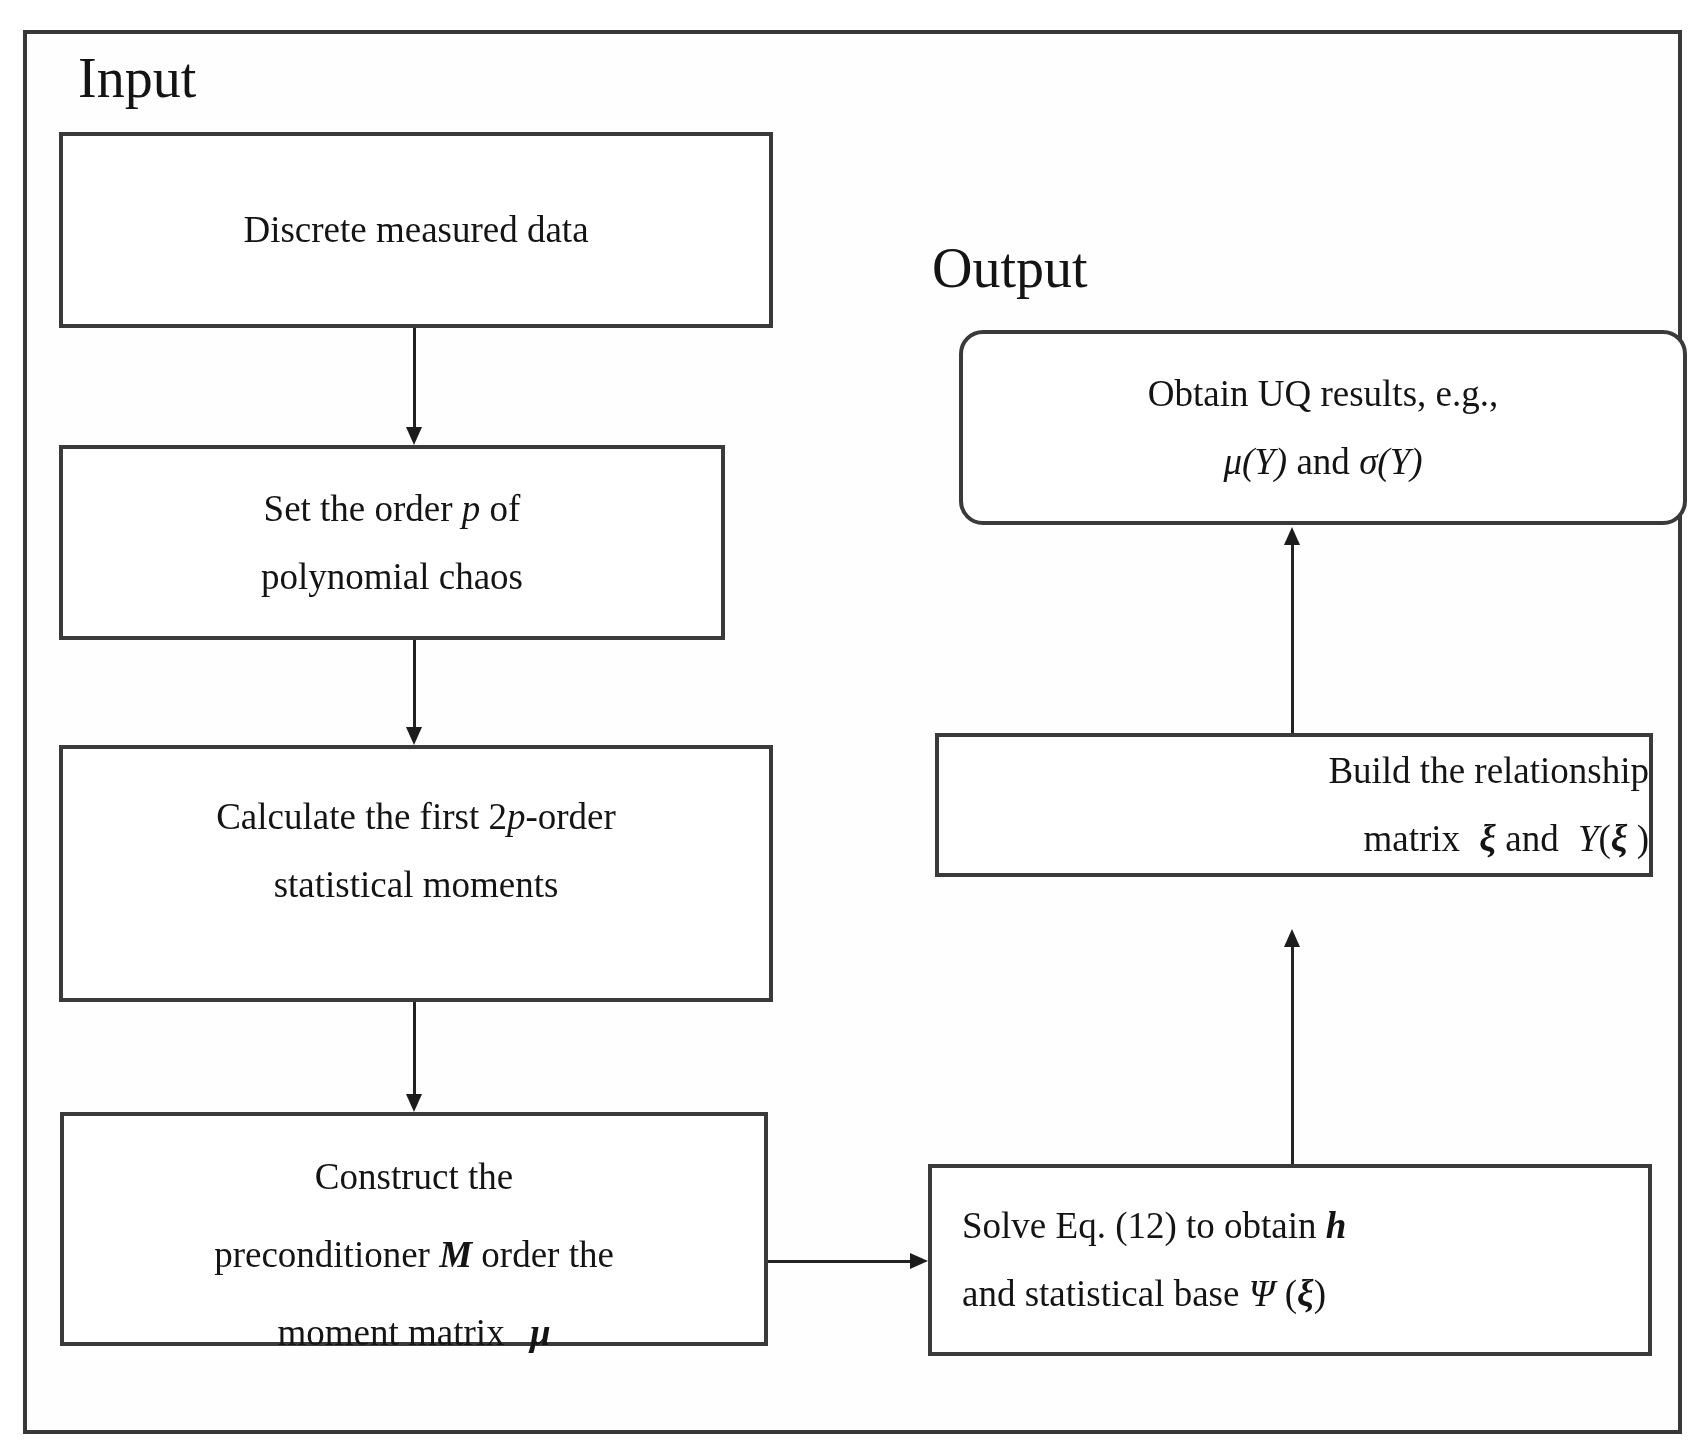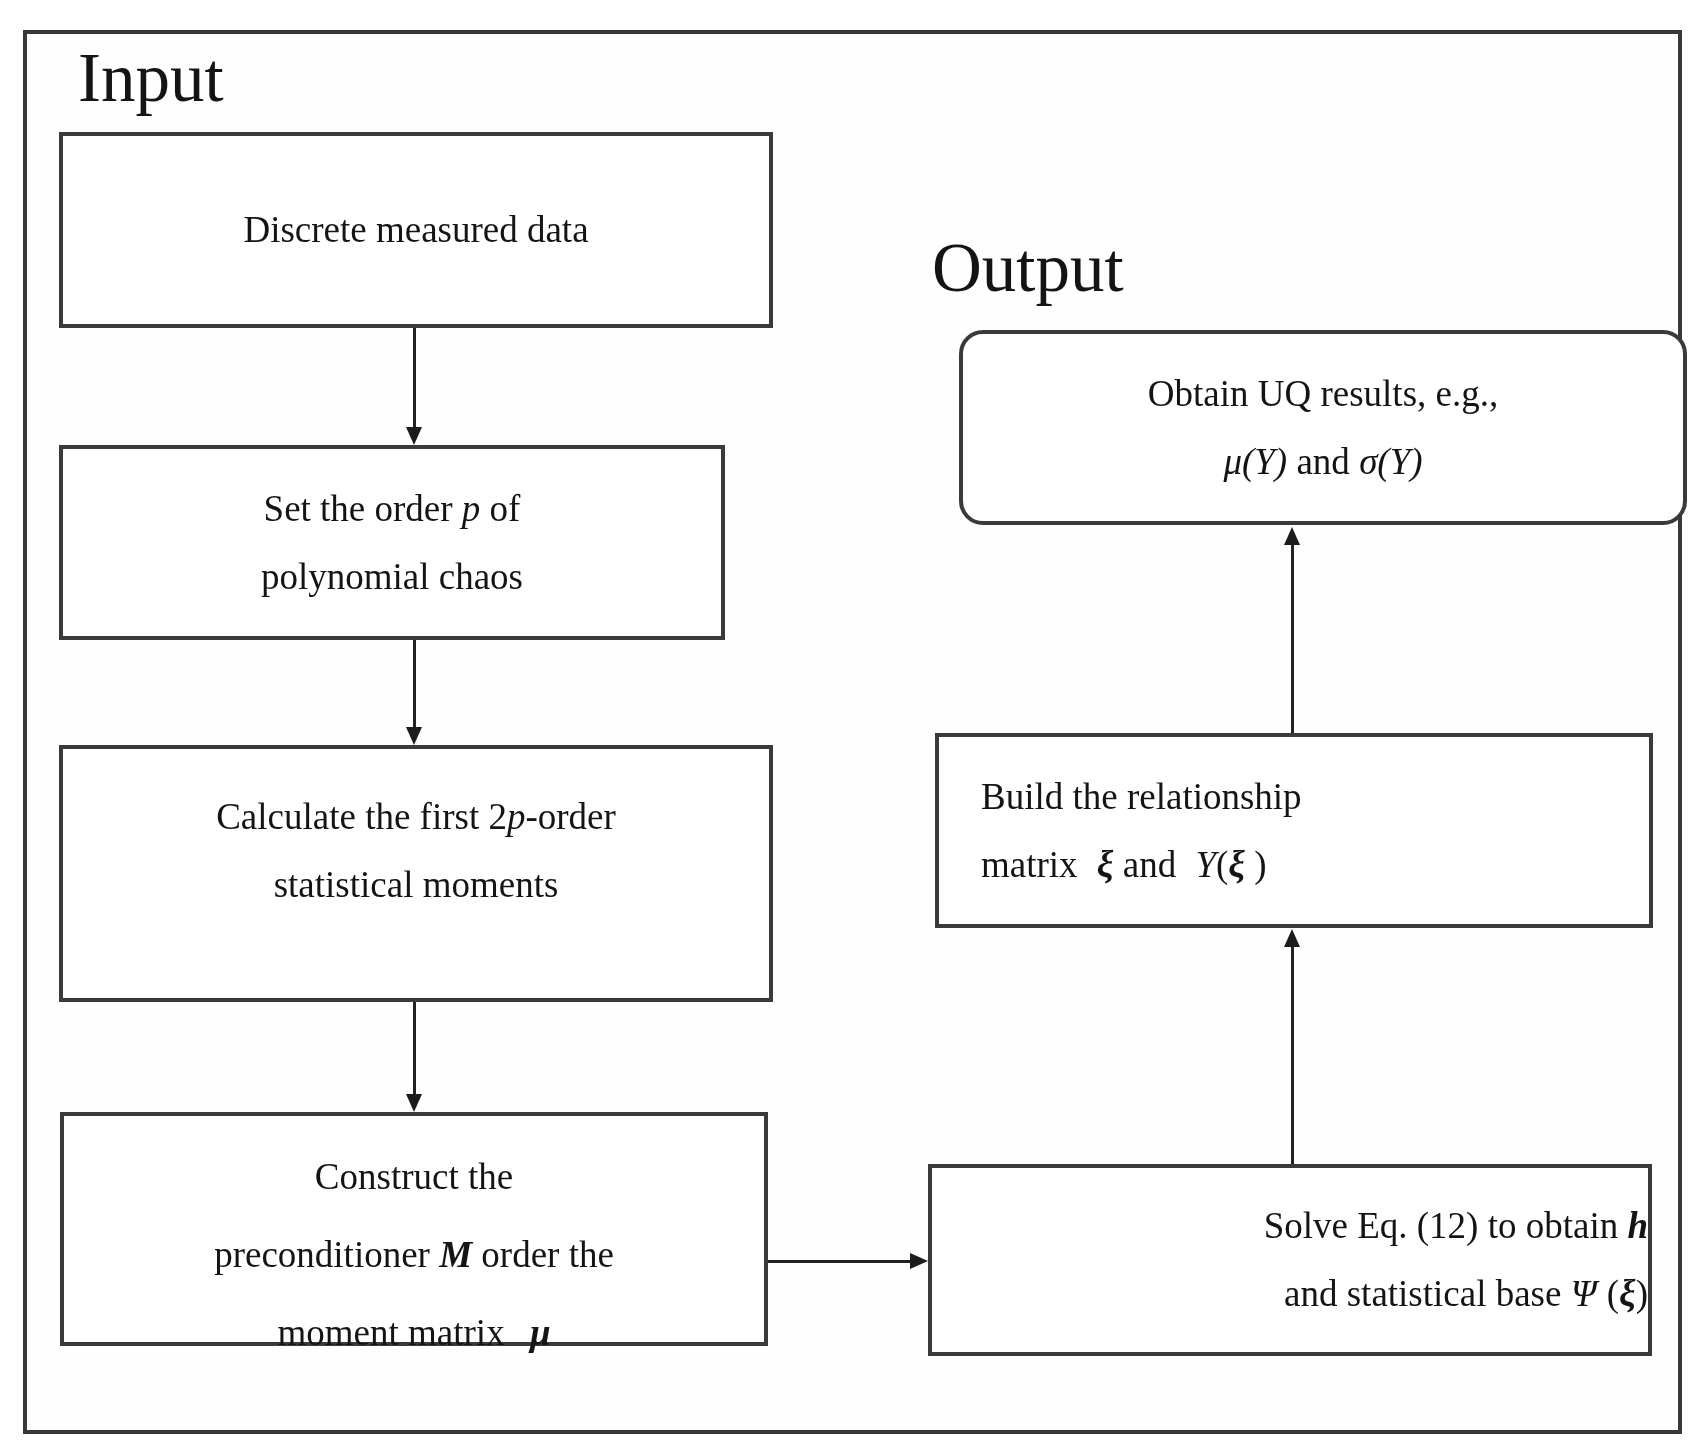--- a/index.html
+++ b/index.html
@@ -20,21 +20,21 @@
     position: absolute;
     left: 23px;
     top: 30px;
     width: 1651px;
     height: 1396px;
     border: 4px solid #383838;
     background: #fefefe;
   }
   .flow-label {
     position: absolute;
-    font-size: 69px;
+    font-size: 56px;
     line-height: 60px;
     color: #141414;
     white-space: nowrap;
   }
   #input-label  { left: 78px;  top: 48px; }
   #output-label { left: 932px; top: 238px; }
 
   .box {
     position: absolute;
     border: 4px solid #3a3a3a;
@@ -54,24 +54,24 @@
   .gap-sm { margin-left: 10px; }
   .gap-md { margin-left: 16px; }
 
   #box-discrete { left: 59px; top: 132px; width: 714px; height: 196px; }
   #box-order    { left: 59px; top: 445px; width: 666px; height: 195px; }
   #box-moments  { left: 59px; top: 745px; width: 714px; height: 257px;
                   justify-content: flex-start; padding-top: 34px; }
   #box-precond  { left: 60px; top: 1112px; width: 708px; height: 234px;
                   justify-content: flex-start; padding-top: 22px; line-height: 78px; }
   #box-uq       { left: 959px; top: 330px;  width: 728px; height: 195px; border-radius: 24px; }
-  #box-relation { left: 935px; top: 733px;  width: 718px; height: 195px;
-                  align-items: flex-start; text-align: left; padding-left: 42px; }
+  #box-relation { left: 935px; top: 733px;  width: 718px; height: 144px;
+                  align-items: flex-end; text-align: left; padding-left: 30px; }
   #box-solve    { left: 928px; top: 1164px; width: 724px; height: 192px;
-                  align-items: flex-end; text-align: left; }
+                  align-items: flex-start; text-align: left; padding-left: 30px; }
 
   
   .arrow { position: absolute; }
   .arrow .shaft { position: absolute; background: #222222; }
   .arrow-v { width: 17px; }
   .arrow-v .shaft { left: 7px; width: 3px; }
   .arrow-down .shaft { top: 0; bottom: 14px; }
   .arrow-down .head {
     position: absolute; left: 0; bottom: 0;
     width: 0; height: 0;

